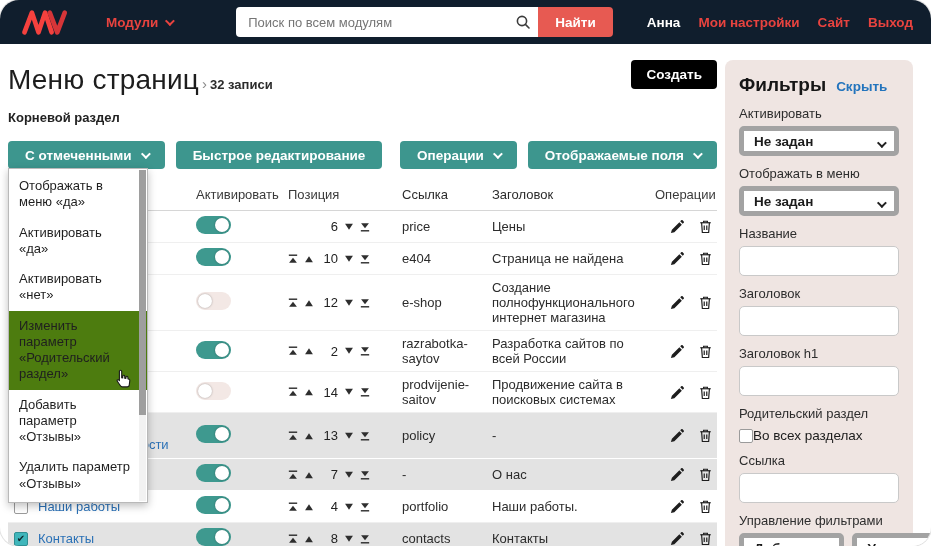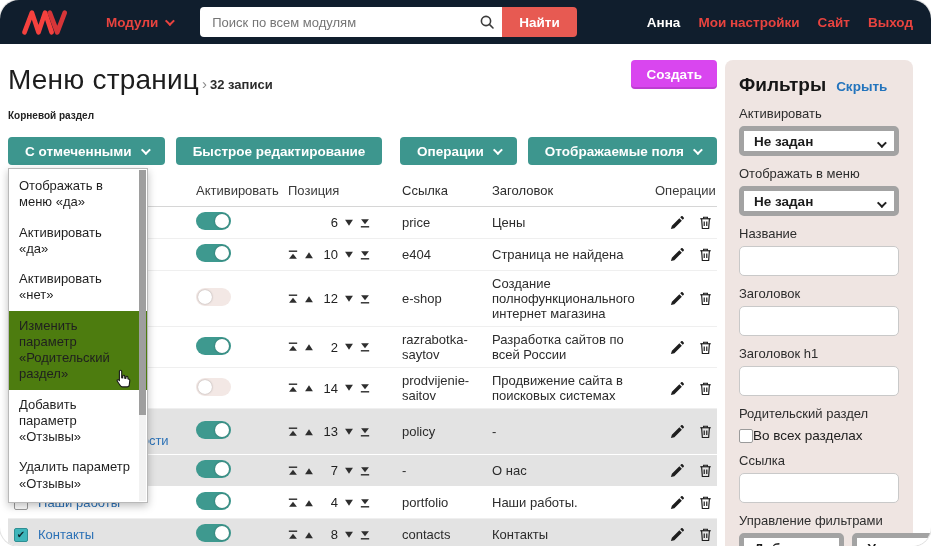--- a/index.html
+++ b/index.html
@@ -6,39 +6,39 @@
   html,body { background:#ffffff; }
   body { font-family:"Liberation Sans", sans-serif; width:931px; }
   .screen { position:relative; width:931px; height:546px; background:#fff; border-radius:19px; overflow:hidden; box-shadow:0 0 0 1px #e3e3e3; }
 
   
   .navbar { height:44px; background:#101e2d; display:flex; align-items:center; padding:0 18px 0 20px; }
   .logo { display:flex; align-items:center; margin-right:34px; }
   .nav-menu { display:flex; align-items:center; gap:7px; color:#e8433f; font-size:13.5px; font-weight:bold; cursor:pointer; margin-right:28px; }
   .chev { display:inline-block; width:7px; height:7px; border-right:2px solid currentColor; border-bottom:2px solid currentColor; transform:rotate(45deg) translateY(-2px); }
   .search-wrap { display:flex; align-items:center; height:30px; }
-  .search-input { width:272px; height:30px; border:none; outline:none; background:#fff; border-radius:4px 0 0 4px; padding:0 6px 0 12px; font-size:13px; color:#0369a1; font-family:"Liberation Sans",sans-serif; }
+  .search-input { width:272px; height:30px; border:none; outline:none; background:#fff; border-radius:4px 0 0 4px; padding:0 6px 0 12px; font-size:13px; color:#0369a1; font-family:"Liberation Sans",sans-serif;margin-left:36px; }
   .search-icon-box { height:30px; width:30px; background:#fff; display:flex; align-items:center; justify-content:center; }
   .find-btn { height:30px; padding:0 17px; background:#e75a52; color:#fff; border:none; border-radius:0 4px 4px 0; font-size:13.5px; font-weight:bold; cursor:pointer; font-family:"Liberation Sans",sans-serif; }
   .nav-right { margin-left:auto; display:flex; align-items:center; gap:18px; font-size:13.5px; font-weight:bold; }
   .nav-user { color:#ffffff; }
   .nav-link { color:#e8433f; cursor:pointer; text-decoration:none; }
 
   
   .main { display:flex; align-items:flex-start; }
   .content { position:relative; width:725px; padding:0 8px; }
   .sidebar { width:188px; margin:16px 10px 0 0; background:#efe5e2; border-radius:8px; padding:14px 14px 18px 14px; }
 
   
   .page-head { padding-top:20px; display:flex; align-items:baseline; gap:3px; }
   .page-title { font-size:28px; color:#1d1d1d; font-weight:normal; letter-spacing:.2px; }
   .crumb-sep { color:#8a8a8a; font-size:15px; }
   .records { font-size:13px; color:#2c2c2c; font-weight:bold; }
-  .root-section { margin-top:14px; font-size:10px; color:#222; font-weight:bold; }
-  .create-btn { position:absolute; top:16px; right:8px; background:#d946ef; color:#fff; border:none; border-radius:4px; font-size:13.5px; font-weight:bold; padding:7px 15px; cursor:pointer; box-shadow:inset 0 -2px 0 rgba(0,0,0,.12); font-family:"Liberation Sans",sans-serif; }
+  .root-section { margin-top:14px; font-size:13px; color:#222; font-weight:bold; }
+  .create-btn { position:absolute; top:16px; right:8px; background:#000000; color:#fff; border:none; border-radius:4px; font-size:13.5px; font-weight:bold; padding:7px 15px; cursor:pointer; box-shadow:inset 0 -2px 0 rgba(0,0,0,.12); font-family:"Liberation Sans",sans-serif; }
 
   
   .toolbar { display:flex; align-items:center; margin-top:16px; gap:11px; }
   .tbtn { background:#3d968e; color:#fff; border:none; border-radius:4px; height:28px; padding:0 17px; font-size:13.5px; font-weight:bold; display:flex; align-items:center; gap:9px; cursor:pointer; font-family:"Liberation Sans",sans-serif; }
   .tbtn .chev { border-color:#fff; }
   .tool-right { margin-left:auto; display:flex; gap:11px; }
 
   
   .table { margin-top:10px; }
   .thead { display:flex; align-items:center; height:32px; border-bottom:1px solid #d6d6d6; font-size:13px; color:#3a3a3a; }

